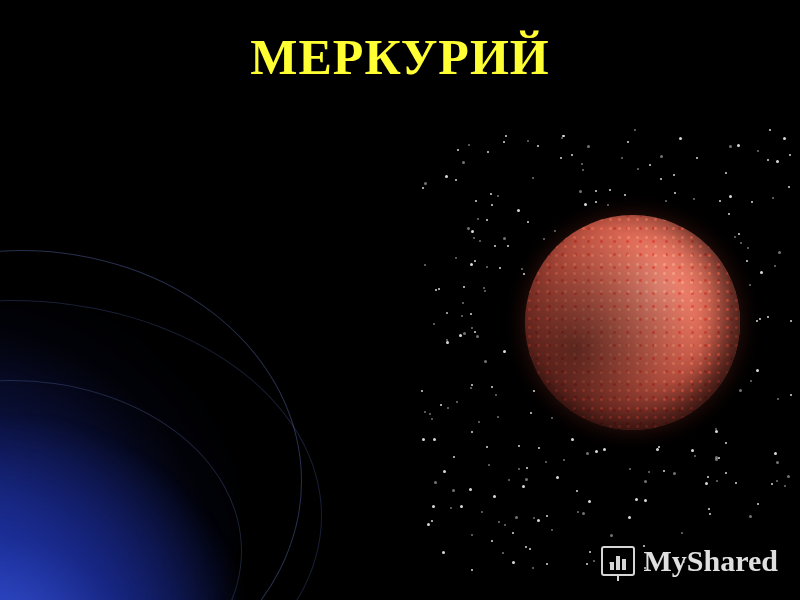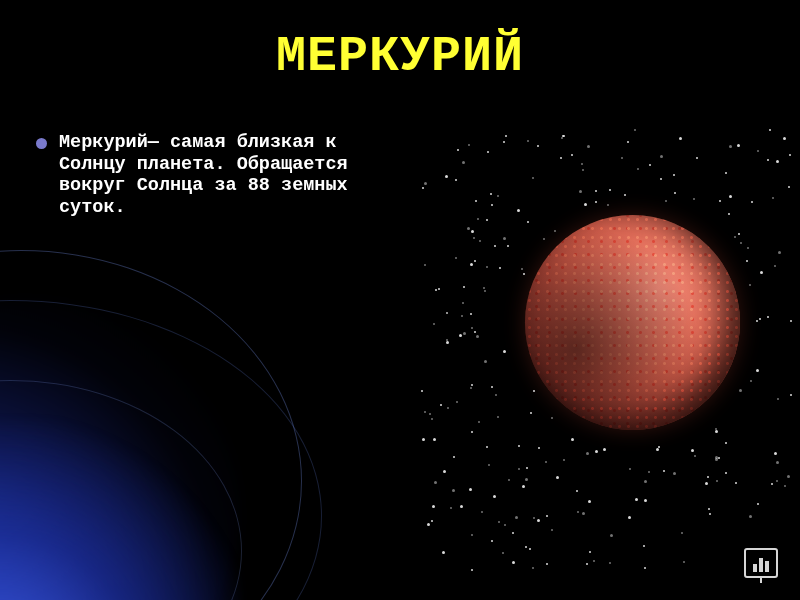--- a/index.html
+++ b/index.html
@@ -6,21 +6,21 @@
     margin: 0;
     padding: 0;
     background: #000;
   }
   #slide {
     position: relative;
     width: 800px;
     height: 600px;
     background: #000000;
     overflow: hidden;
-    font-family: Liberation Mono, monospace;
+    font-family: Liberation Serif, serif;
   }
 
   
   .glow-blue {
     position: absolute;
     left: -180px;
     top: 300px;
     width: 420px;
     height: 420px;
     border-radius: 50%;
@@ -190,24 +190,20 @@
 
   <div class="glow-blue"></div>
   <div class="glow-corner"></div>
   <div class="arc a1"></div>
   <div class="arc a2"></div>
   <div class="arc a3"></div>
 
   <div class="title">МЕРКУРИЙ</div>
 
   <div class="bullets">
-    <div class="bullet-item">
-      <span class="bullet-marker"></span>
-      <span class="bullet-text">Меркурий— самая близкая к Солнцу планета. Обращается вокруг Солнца за 88 земных суток.</span>
-    </div>
   </div>
 
   <div class="planet-wrap">
     <div class="planet"></div>
     <div class="planet-texture"></div>
     <div class="planet-shadow"></div>
   </div>
 
   <div id="starfield">
       <div class="star" style="left: 658px; top: 446px;"></div>
@@ -441,15 +437,16 @@
       <div class="star big dim" style="left: 503px; top: 237px;"></div>
       <div class="star big dim" style="left: 463px; top: 332px;"></div>
     </div>
 
   <div class="watermark">
     <span class="wm-icon">
       <span class="wm-bar b1"></span>
       <span class="wm-bar b2"></span>
       <span class="wm-bar b3"></span>
     </span>
+    <span class="wm-text">MyShared</span>
   </div>
 
 </div>
 
 </body></html>

